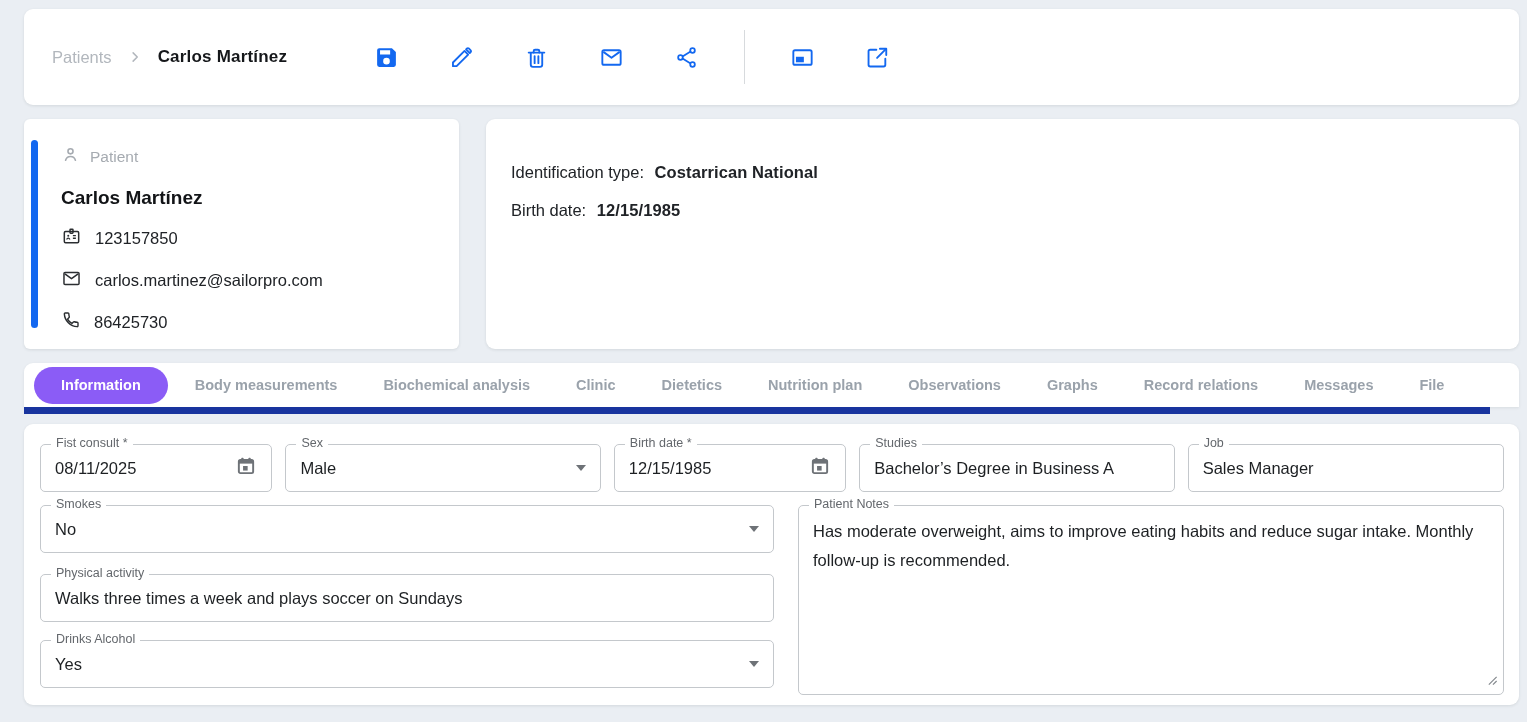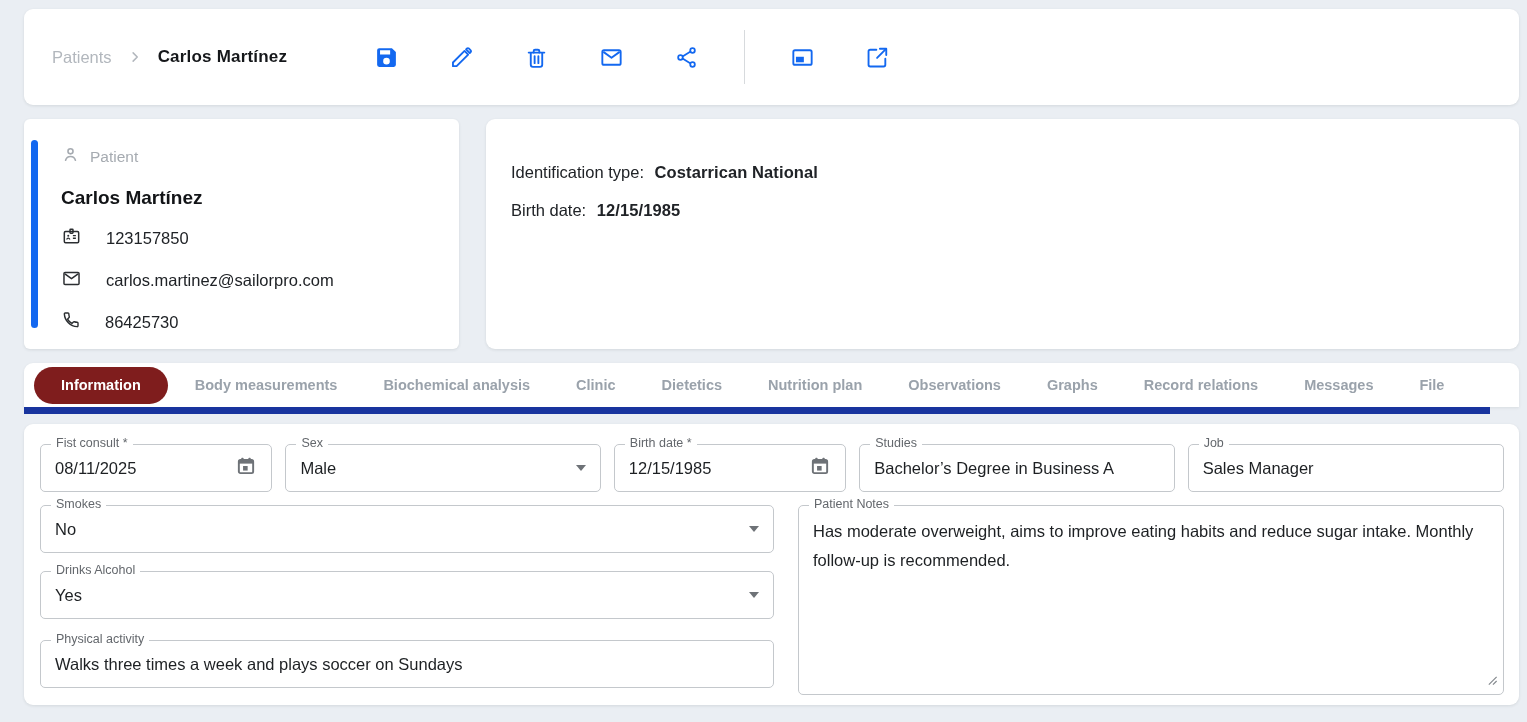--- a/index.html
+++ b/index.html
@@ -20,30 +20,30 @@
   .actions{display:flex;align-items:center;margin-left:62px;}
   .icon-btn{width:25px;height:25px;margin:0 25px;cursor:pointer;display:flex;align-items:center;justify-content:center;}
   .icon-btn svg{width:25px;height:25px;}
   .v-divider{width:1px;height:54px;background:#d7dadd;margin:0 20px;}
   
   .cards-row{margin:14px 8px 0;display:flex;gap:27px;height:230px;}
   .patient-card{width:435px;position:relative;padding:22px 20px 0 37px;flex:none;border-radius:6px;}
   .stripe{position:absolute;left:7px;top:21px;bottom:21px;width:7px;border-radius:4px;background:#1368f0;}
   .pc-header{display:flex;align-items:center;gap:10px;color:#a6abb1;font-size:15.5px;font-weight:500;margin-top:4px;}
   .pc-name{font-size:19px;font-weight:bold;color:#121417;margin-top:19px;}
-  .pc-row{display:flex;align-items:center;gap:24px;margin-top:17px;font-size:16.5px;color:#202327;}
+  .pc-row{display:flex;align-items:center;gap:13px;margin-top:17px;font-size:16.5px;color:#202327;}
   .pc-row svg{flex:none;}
   .summary-card{flex:1;padding:44px 25px 0;}
   .sum-line{font-size:16.5px;margin-bottom:19px;color:#202327;}
   .sum-line b{margin-left:6px;letter-spacing:.1px;}
   
   .tabs-wrap{margin:14px 8px 0;}
   .tabs-strip{background:#fff;border-radius:9px 9px 0 0;height:44px;display:flex;align-items:center;padding-left:10px;overflow:hidden;box-shadow:0 1px 3px rgba(60,64,67,.10);}
   .tab{font-size:14.5px;font-weight:bold;color:#9aa2ab;padding:0 23px;white-space:nowrap;cursor:pointer;flex:none;}
-  .tab.active{background:#7f1d1d;color:#fff;height:37px;line-height:37px;border-radius:19px;padding:0 27px;margin-right:4px;}
+  .tab.active{background:#8b5cf6;color:#fff;height:37px;line-height:37px;border-radius:19px;padding:0 27px;margin-right:4px;}
   .ink-bar{height:7px;background:#18349e;width:calc(100% - 29px);}
   
   .form-card{margin:10px 8px 0;height:281px;padding:20px 15px 13px 16px;}
   .frow{display:flex;gap:13px;}
   .fcols{display:flex;gap:24px;margin-top:13px;}
   .col-left{width:734px;flex:none;display:flex;flex-direction:column;}
   .col-right{flex:1;}
   .field{position:relative;height:48px;border:1px solid #c4c8cc;border-radius:5px;background:#fff;display:flex;align-items:center;padding:0 14px;}
   .flabel{position:absolute;top:-9px;left:10px;background:#fff;padding:0 5px;font-size:12.5px;color:#63676c;white-space:nowrap;}
   .field input{border:none;outline:none;background:transparent;width:100%;font-family:inherit;font-size:16.5px;color:#1d2023;padding:0;}
@@ -239,28 +239,28 @@
       </div>
     </div>
 
     <div class="fcols">
       <div class="col-left">
         <div class="field">
           <span class="flabel">Smokes</span>
           <span class="fval">No</span>
           <span class="dd-arrow"></span>
         </div>
+        <div class="field m21">
+          <span class="flabel">Physical activity</span>
+          <input value="Walks three times a week and plays soccer on Sundays" style="">
+        </div>
         <div class="field m18">
           <span class="flabel">Drinks Alcohol</span>
           <span class="fval">Yes</span>
           <span class="dd-arrow"></span>
-        </div>
-        <div class="field m21">
-          <span class="flabel">Physical activity</span>
-          <input value="Walks three times a week and plays soccer on Sundays" style="">
         </div>
       </div>
       <div class="col-right">
         <div class="field notes-field">
           <span class="flabel">Patient Notes</span>
           <textarea style="">Has moderate overweight, aims to improve eating habits and reduce sugar intake. Monthly follow-up is recommended.</textarea>
           <span class="resize-handle">
             <svg width="11" height="11" viewBox="0 0 12 12">
                 <path d="M2 10.5L10.5 2M6.5 10.5l4-4" stroke="#84898e" stroke-width="1.3" fill="none"></path>
               </svg>

